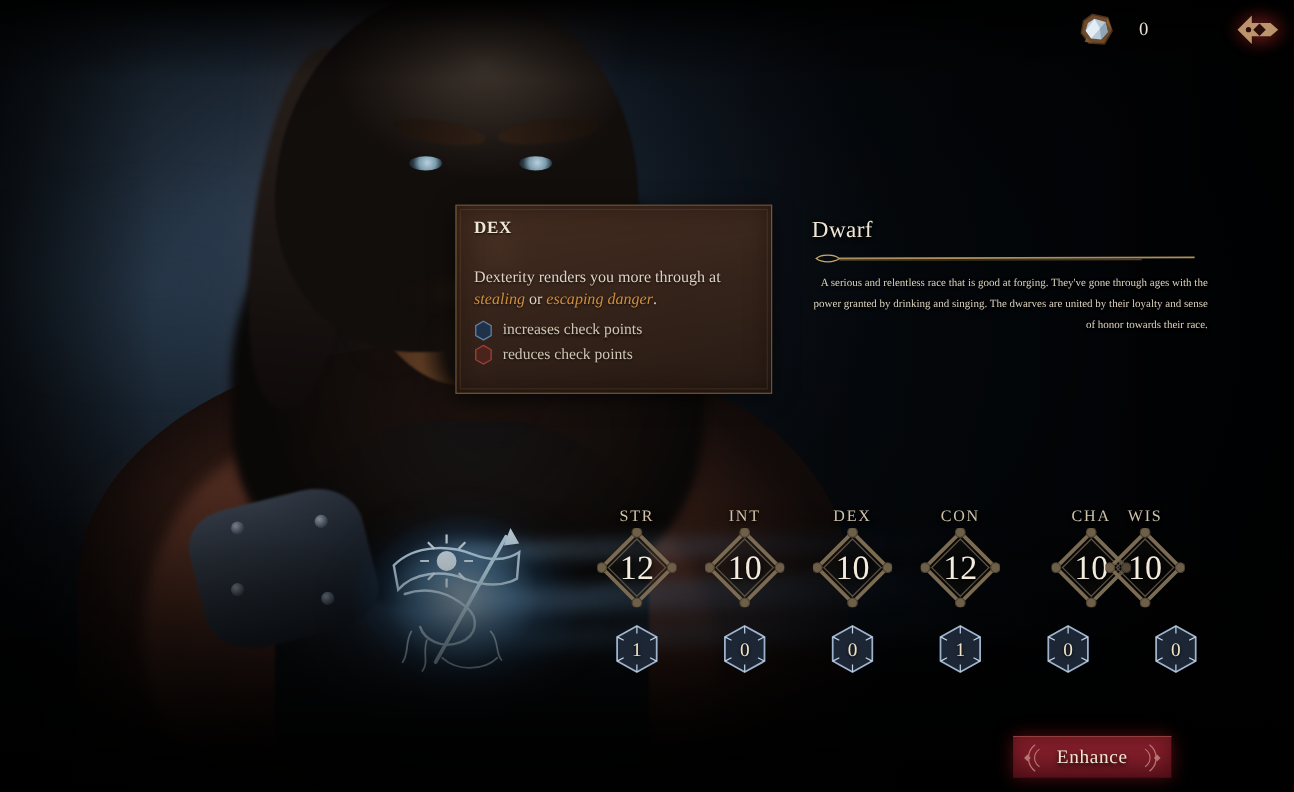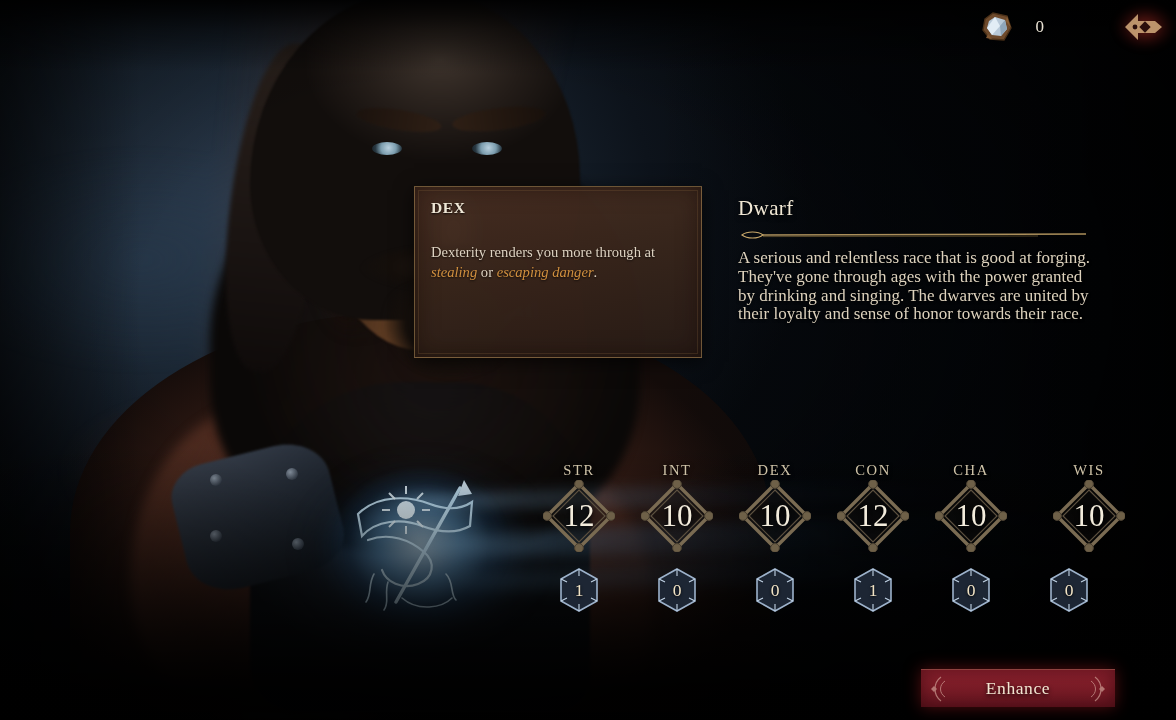--- a/index.html
+++ b/index.html
@@ -316,22 +316,23 @@
   .race-panel {
     position: absolute; left: 738px; top: 196px; width: 360px;
     z-index: 25;
   }
   .race-title {
     font-size: 21px; color: #f0e7d4; letter-spacing: 0.4px;
     text-shadow: 0 2px 5px rgba(0,0,0,0.9);
   }
   .race-divider { margin: 9px 0 9px 0; height: 10px; width: 352px; display: block; }
   .race-desc {
-    font-size: 17px; line-height: 18.8px; color: #ddd2bd;
+    font-size: 10px; line-height: 18.8px; color: #ddd2bd;
     text-shadow: 0 1px 3px rgba(0,0,0,0.9);
+    text-align: right;
   }
 
   
   .stats {
     position: absolute; left: 530px; top: 462px; width: 588px; height: 160px;
     z-index: 25;
   }
   .stat-col {
     position: absolute; width: 98px; text-align: center;
   }
@@ -357,21 +358,21 @@
   .mod-value {
     position: absolute; inset: 0;
     display: flex; align-items: center; justify-content: center;
     font-size: 17.5px; color: #f1e3c5;
     text-shadow: 0 1px 3px rgba(0,0,0,0.9);
   }
 
   
   .enhance {
     position: absolute; left: 921px; top: 669px;
-    width: 194px; height: 38px;
+    width: 144px; height: 38px;
     z-index: 30;
     cursor: pointer;
     background:
       linear-gradient(180deg, #8e2230 0%, #7b1c27 48%, #641520 100%);
     border-top: 1px solid rgba(206,132,110,0.40);
     box-shadow: 0 0 16px rgba(150,26,30,0.55), inset 0 0 18px rgba(40,4,8,0.55);
     display: flex; align-items: center; justify-content: center;
   }
   .enhance-label {
     font-size: 17.5px; color: #f2e6d2; letter-spacing: 0.6px;
@@ -466,20 +467,34 @@
     </div>
   </div>
 
   <div class="tooltip">
     <div class="tt-title">DEX</div>
     <div class="tt-body">
       <br>
       <span>Dexterity renders you more through at </span><span class="tt-hl">stealing</span><span> or </span><span class="tt-hl">escaping danger</span><span>.</span>
     </div>
 
+    <div class="tt-legend">
+      <div class="tt-legend-row">
+        <svg class="hexmini" viewBox="0 0 17 19">
+          <path d="M8.5 1 L15.5 5 L15.5 14 L8.5 18 L1.5 14 L1.5 5 Z" fill="#20324a" stroke="#5f7fa6" stroke-width="1.2"></path>
+        </svg>
+        <span class="tt-legend-label">increases check points</span>
+      </div>
+      <div class="tt-legend-row">
+        <svg class="hexmini" viewBox="0 0 17 19">
+          <path d="M8.5 1 L15.5 5 L15.5 14 L8.5 18 L1.5 14 L1.5 5 Z" fill="#4a231c" stroke="#a04038" stroke-width="1.2"></path>
+        </svg>
+        <span class="tt-legend-label">reduces check points</span>
+      </div>
+    </div>
   </div>
 
   <div class="race-panel">
     <div class="race-title">Dwarf</div>
     <svg class="race-divider" viewBox="0 0 352 10">
       <path d="M4 5 C 9 1, 20 1, 25 5 C 20 9, 9 9, 4 5 Z" fill="none" stroke="#c9a86a" stroke-width="1.2"></path>
       <path d="M25 5 L348 4" stroke="#c9a86a" stroke-width="1.6" opacity="0.85"></path>
       <path d="M25 6.6 L300 6" stroke="#8e7440" stroke-width="1" opacity="0.55"></path>
     </svg>
     <div class="race-desc">A serious and relentless race that is good at forging. They've gone through ages with the power granted by drinking and singing. The dwarves are united by their loyalty and sense of honor towards their race.</div>
@@ -540,36 +555,36 @@
           <path d="M36 10 L62 36 L36 62 L10 36 Z" fill="none" stroke="#5d5140" stroke-width="1.2"></path>
           <circle cx="36" cy="4" r="4.4" fill="#6e6048" stroke="#4b4132" stroke-width="1"></circle>
           <circle cx="68" cy="36" r="4.4" fill="#6e6048" stroke="#4b4132" stroke-width="1"></circle>
           <circle cx="36" cy="68" r="4.4" fill="#6e6048" stroke="#4b4132" stroke-width="1"></circle>
           <circle cx="4" cy="36" r="4.4" fill="#6e6048" stroke="#4b4132" stroke-width="1"></circle>
         </svg>
         <div class="stat-value">12</div>
       </div>
     </div>
 
-    <div class="stat-col" style="left:392px; top:0px;text-decoration:underline;">
+    <div class="stat-col" style="left:413px; top:0px;text-decoration:underline;">
       <div class="stat-label">CHA</div>
       <div class="stat-diamond">
         <svg viewBox="0 0 72 72">
           <path d="M36 4 L68 36 L36 68 L4 36 Z" fill="rgba(24,20,16,0.30)" stroke="#7a6b52" stroke-width="3.4"></path>
           <path d="M36 10 L62 36 L36 62 L10 36 Z" fill="none" stroke="#5d5140" stroke-width="1.2"></path>
           <circle cx="36" cy="4" r="4.4" fill="#6e6048" stroke="#4b4132" stroke-width="1"></circle>
           <circle cx="68" cy="36" r="4.4" fill="#6e6048" stroke="#4b4132" stroke-width="1"></circle>
           <circle cx="36" cy="68" r="4.4" fill="#6e6048" stroke="#4b4132" stroke-width="1"></circle>
           <circle cx="4" cy="36" r="4.4" fill="#6e6048" stroke="#4b4132" stroke-width="1"></circle>
         </svg>
         <div class="stat-value">10</div>
       </div>
     </div>
 
-    <div class="stat-col" style="left:510px; top:0px;">
+    <div class="stat-col" style="left:462px; top:0px;">
       <div class="stat-label">WIS</div>
       <div class="stat-diamond">
         <svg viewBox="0 0 72 72">
           <path d="M36 4 L68 36 L36 68 L4 36 Z" fill="rgba(24,20,16,0.30)" stroke="#7a6b52" stroke-width="3.4"></path>
           <path d="M36 10 L62 36 L36 62 L10 36 Z" fill="none" stroke="#5d5140" stroke-width="1.2"></path>
           <circle cx="36" cy="4" r="4.4" fill="#6e6048" stroke="#4b4132" stroke-width="1"></circle>
           <circle cx="68" cy="36" r="4.4" fill="#6e6048" stroke="#4b4132" stroke-width="1"></circle>
           <circle cx="36" cy="68" r="4.4" fill="#6e6048" stroke="#4b4132" stroke-width="1"></circle>
           <circle cx="4" cy="36" r="4.4" fill="#6e6048" stroke="#4b4132" stroke-width="1"></circle>
         </svg>

